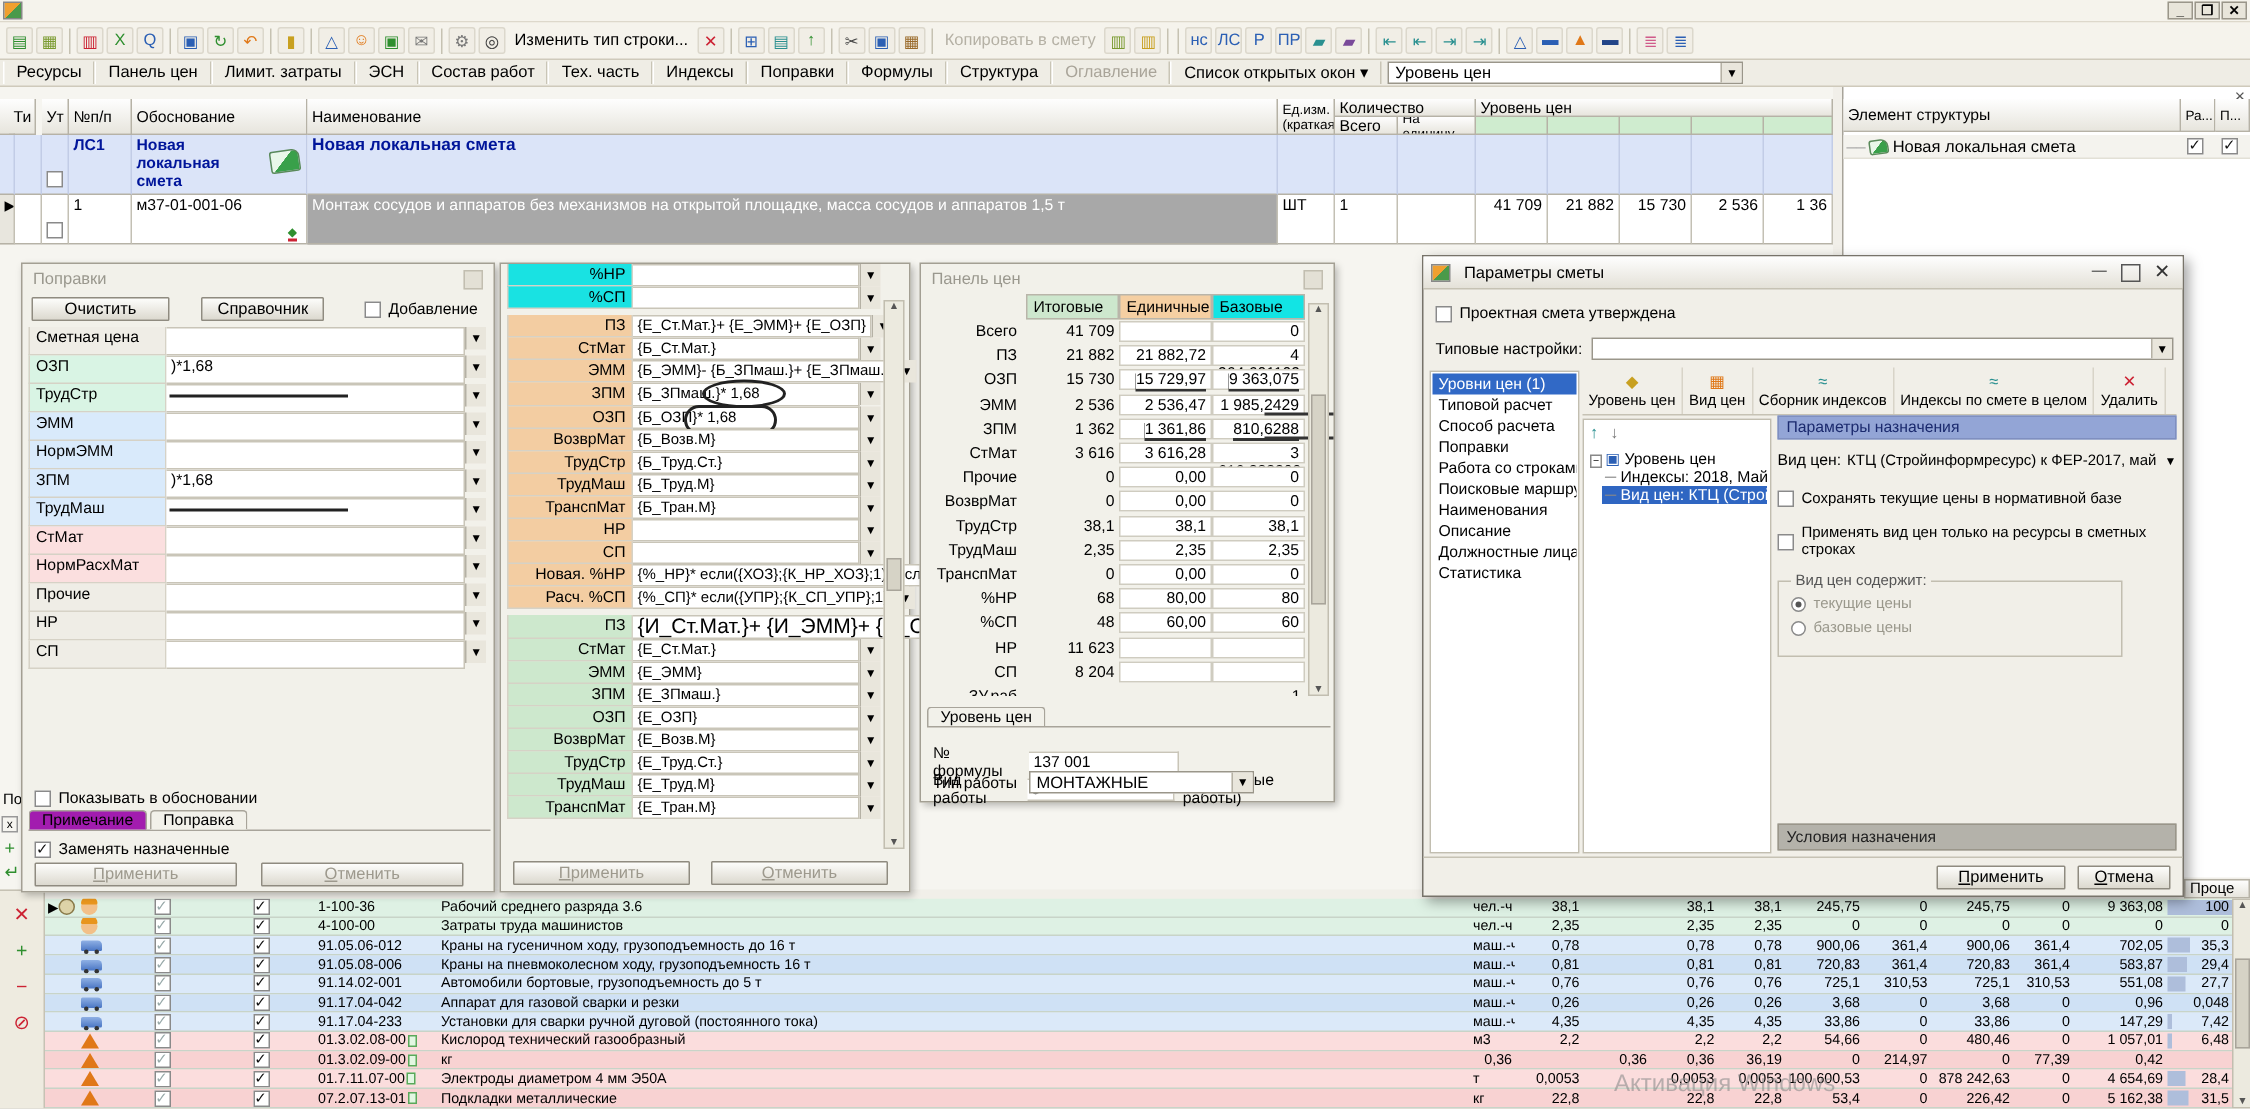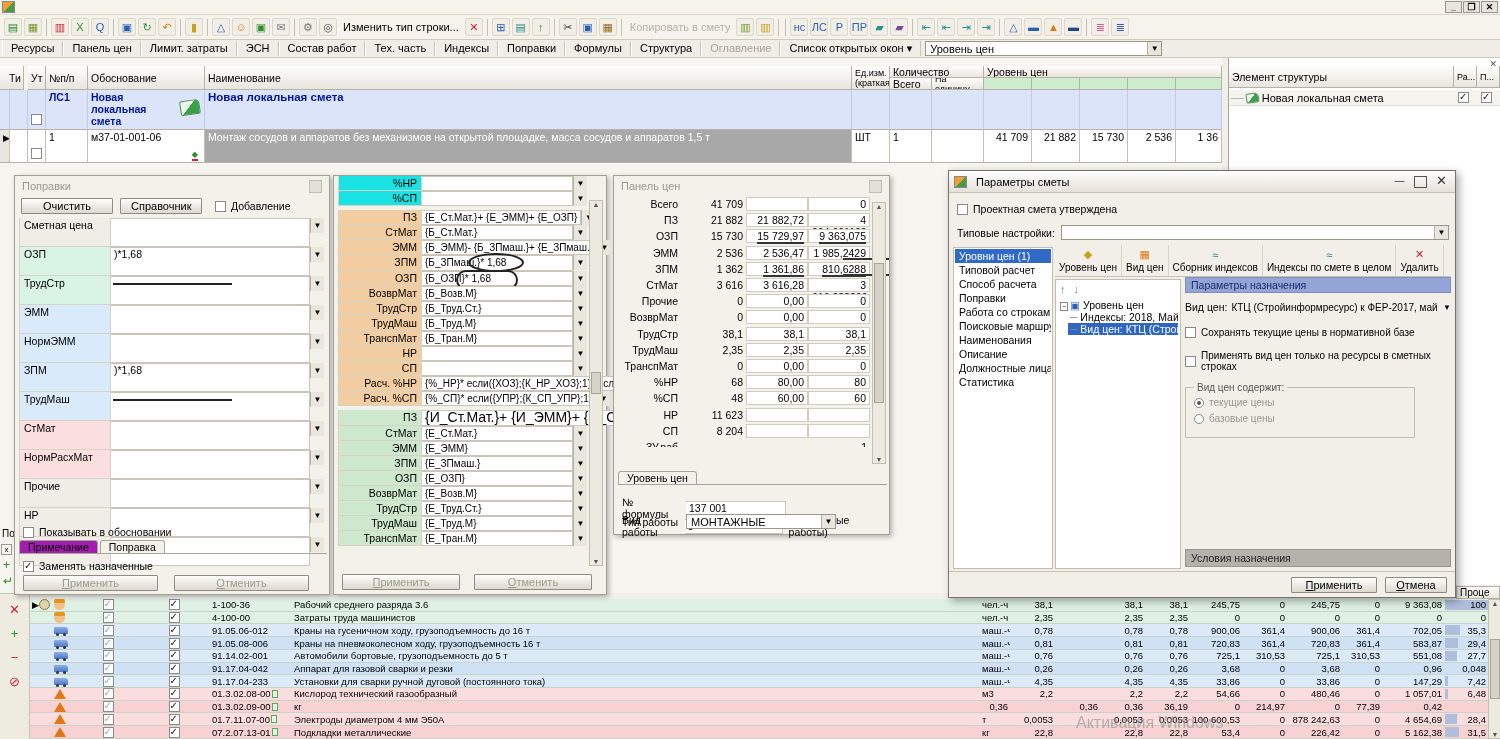--- a/index.html
+++ b/index.html
@@ -43,21 +43,21 @@
 .spanel{left:1228px;top:58px;width:272px;height:527px;background:#fff;border-left:1px solid #a8a49a;z-index:1}
 .sclose{position:absolute;right:3px;top:1px;font-size:9px;color:#555}
 
 .fpanel{position:absolute;background:#f2f1ea;border:1px solid #a39f93;box-shadow:2px 2px 5px rgba(0,0,0,.28);z-index:10}
 .ftitle{height:20px;color:#9a988e;padding:3px 7px;font-size:11px;display:flex;align-items:center}
 .fclose{margin-left:auto;width:13px;height:13px;background:#e3e0d5;border:1px solid #c2beb0}
 .btn{border:1px solid #8f8b80;background:linear-gradient(#fdfdfb,#dcd9cf);padding:1px 10px;font-size:11px;text-align:center;border-radius:1px}
 .btn.dis{color:#9d998d}
 .ulf:first-letter{text-decoration:underline}
 
-.prow{display:grid;grid-template-columns:92px 1fr 15px;height:29px;align-items:stretch}
+.prow{display:grid;grid-template-columns:92px 1fr 15px;height:19px;align-items:stretch}
 .plab{padding:0 4px;border:1px solid #d6d2c6;border-top:none;font-size:10.5px;line-height:14px;overflow:hidden;white-space:nowrap}
 .lab-green{background:#d9f4e4}.lab-blue{background:#d9eafb}.lab-pink{background:#fbdfdf}.lab-gray{background:#efede6}
 .lab-cyan{background:#19e2e2}.lab-tan{background:#f3cda2}.lab-green2{background:#cde8cd}
 .pval{background:#fff;border:1px solid #c9c5b8;border-left:none;font-size:10.5px;padding:0 3px;position:relative;overflow:visible;line-height:13px;white-space:nowrap}
 
 .frow{display:grid;grid-template-columns:84px 1fr 15px;height:15.1px;align-items:stretch}
 .frow .plab{text-align:right;font-size:10.5px}
 .frow.gap{margin-top:4px}
 .hand-ellipse{position:absolute;border:2px solid #222;border-radius:50%;background:transparent;pointer-events:none}
 .hand-line{position:absolute;left:2px;top:6px;width:60%;border-top:2px solid #222;pointer-events:none}
@@ -626,21 +626,21 @@
       <span class="cb checked" style="margin-right:12px"></span>
       <span class="cb checked" style="margin-right:8px"></span>
     </div>
   </div>
 
   <div class="fpanel" style="left:14px;top:175px;width:316px;height:420px">
     <div class="ftitle">
         <span>Поправки</span>
         <span class="fclose"></span>
       </div>
-    <div style="display:flex;align-items:center;gap:7px;padding:2px 6px 4px">
+    <div style="display:flex;align-items:center;gap:21px;padding:2px 6px 4px">
       <span class="btn" style="width:92px">Очистить</span>
       <span class="btn" style="width:82px">Справочник</span>
       <span class="chkrow" style="margin-left:6px">
           <span class="cb"></span>
           <span>Добавление</span>
         </span>
     </div>
     <div style="padding:0 4px">
 
         <div class="prow">
@@ -808,21 +808,21 @@
           <span class="drop" style="height:15px">▼</span>
         </div>
 
         <div class="frow">
           <span class="plab lab-tan">СП</span>
           <span class="pval" style="font-size:10px"><i style="font-style:normal"></i></span>
           <span class="drop" style="height:15px">▼</span>
         </div>
 
         <div class="frow">
-          <span class="plab lab-tan">Расч. %НР</span>
+          <span class="plab lab-tan">Новая. %НР</span>
           <span class="pval" style="font-size:10px"><i style="font-style:normal">{%_НР}* если({ХОЗ};{К_НР_ХОЗ};1)* если({У</i></span>
           <span class="drop" style="height:15px">▼</span>
         </div>
 
         <div class="frow">
           <span class="plab lab-tan">Расч. %СП</span>
           <span class="pval" style="font-size:10px"><i style="font-style:normal">{%_СП}* если({УПР};{К_СП_УПР};1)</i></span>
           <span class="drop" style="height:15px">▼</span>
         </div>
 
@@ -889,20 +889,26 @@
       <span class="btn dis ulf" style="width:118px">Применить</span>
       <span class="btn dis ulf" style="width:118px">Отменить</span>
     </div>
   </div>
 
   <div class="fpanel" style="left:613px;top:175px;width:277px;height:360px">
     <div class="ftitle">
         <span>Панель цен</span>
         <span class="fclose"></span>
       </div>
+    <div style="display:grid;grid-template-columns:66px 62px 62px 62px;padding:0 0 0 4px">
+      <span></span>
+      <span class="pph" style="background:#cde7cd">Итоговые</span>
+      <span class="pph" style="background:#f5cfa2">Единичные</span>
+      <span class="pph" style="background:#12e4e4">Базовые</span>
+    </div>
     <div style="padding:0 0 0 4px">
 
         <div class="pprow">
           <span class="lbl">Всего</span>
           <span class="v">41 709</span>
           <span class="v vbox"><i style="font-style:normal"></i></span>
           <span class="v vbox"><i style="font-style:normal;position:relative">0</i></span>
         </div>
 
         <div class="pprow">

